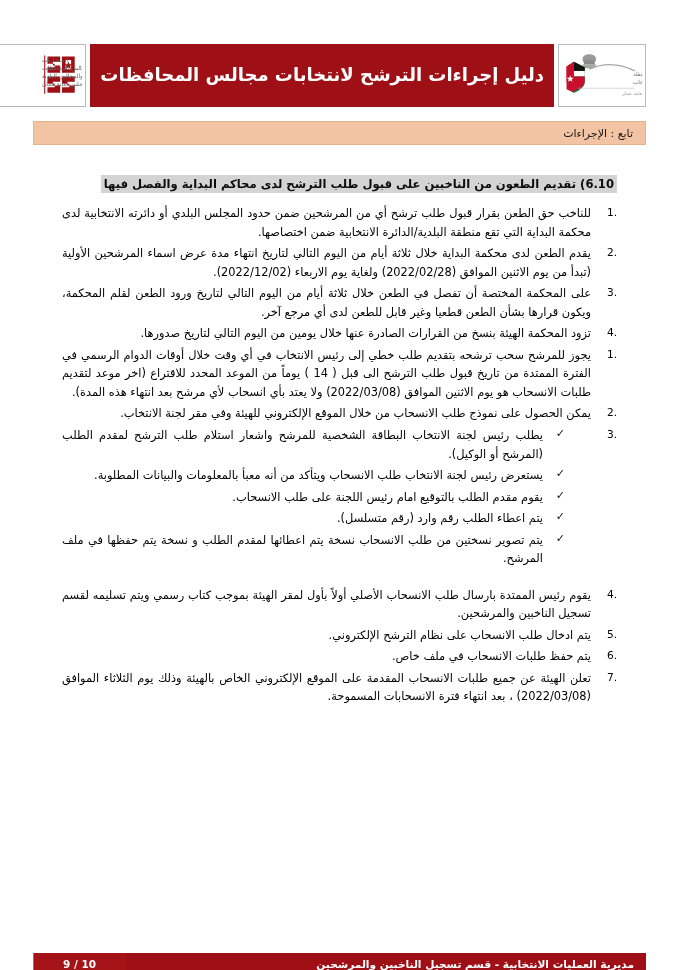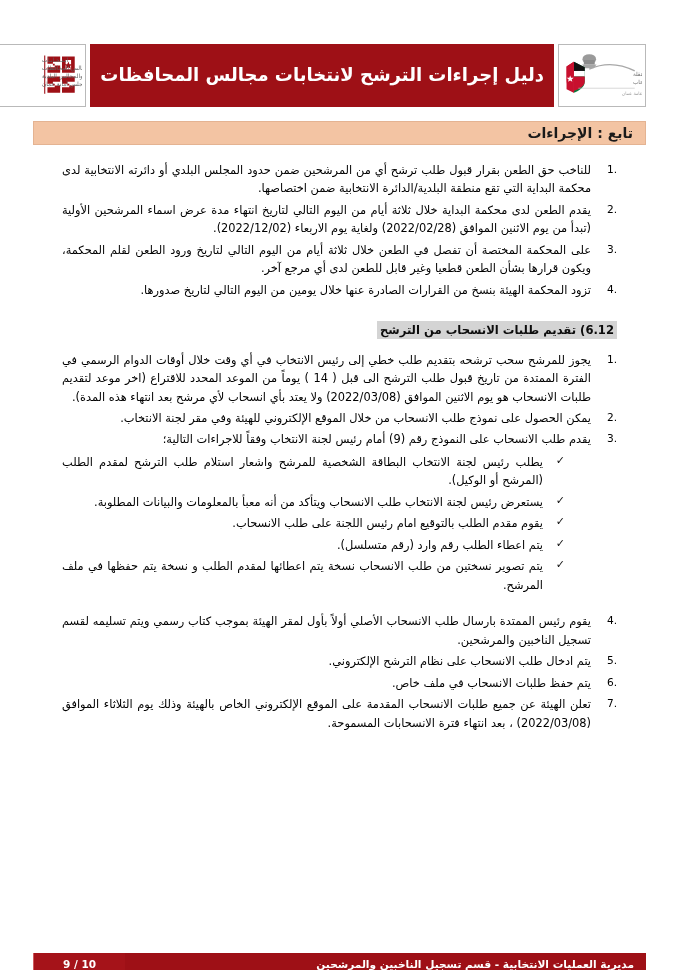--- a/index.html
+++ b/index.html
@@ -75,22 +75,22 @@
     margin: 14px 33px 0 33px;
     background: #f3c4a3;
     border: 1px solid #e4b392;
     height: 24px;
     display: flex;
     align-items: center;
     justify-content: flex-start;
     padding: 0 12px;
   }
   .cont-bar .cont-text {
-    font-size: 14px;
-    font-weight: bold;
+    font-size: 11px;
+    font-weight: normal;
     color: #1a1a1a;
   }
 
   
   .content {
     margin: 0 62px 0 62px;
     padding-top: 16px;
   }
 
   .sec-title-wrap { margin: 12px 0 10px 0; }
@@ -258,56 +258,55 @@
     </div>
 
   </div>
 
   <div class="cont-bar">
     <span class="cont-text">تابع : الإجراءات</span>
   </div>
 
   <div class="content">
 
+    <div class="sec-title-wrap">
+      <span class="sec-title">6.10) تقديم الطعون من الناخبين على قبول طلب الترشح لدى محاكم البداية والفصل فيها</span>
+    </div>
 
     <ol class="num-list">
       <li>
         <span class="li-num">1.</span>
         <span class="li-text">للناخب حق الطعن بقرار قبول طلب ترشح أي من المرشحين ضمن حدود المجلس البلدي أو دائرته الانتخابية لدى محكمة البداية التي تقع منطقة البلدية/الدائرة الانتخابية ضمن اختصاصها.</span>
       </li>
       <li>
         <span class="li-num">2.</span>
         <span class="li-text">يقدم الطعن لدى محكمة البداية خلال ثلاثة أيام من اليوم التالي لتاريخ انتهاء مدة عرض اسماء المرشحين الأولية (تبدأ من يوم الاثنين الموافق (2022/02/28) ولغاية يوم الاربعاء (2022/12/02).</span>
       </li>
       <li>
         <span class="li-num">3.</span>
         <span class="li-text">على المحكمة المختصة أن تفصل في الطعن خلال ثلاثة أيام من اليوم التالي لتاريخ ورود الطعن لقلم المحكمة، ويكون قرارها بشأن الطعن قطعيا وغير قابل للطعن لدى أي مرجع آخر.</span>
       </li>
       <li>
         <span class="li-num">4.</span>
         <span class="li-text">تزود المحكمة الهيئة بنسخ من القرارات الصادرة عنها خلال يومين من اليوم التالي لتاريخ صدورها.</span>
       </li>
     </ol>
 
-    <div class="sec-title-wrap" style="margin-top:20px;">
-      <span class="sec-title">6.12) تقديم طلبات الانسحاب من الترشح</span>
-    </div>
 
     <ol class="num-list">
       <li>
         <span class="li-num">1.</span>
         <span class="li-text">يجوز للمرشح سحب ترشحه بتقديم طلب خطي إلى رئيس الانتخاب في أي وقت خلال أوقات الدوام الرسمي في الفترة الممتدة من تاريخ قبول طلب الترشح الى قبل ( 14 ) يوماً من الموعد المحدد للاقتراع (اخر موعد لتقديم طلبات الانسحاب هو يوم الاثنين الموافق (2022/03/08) ولا يعتد بأي انسحاب لأي مرشح بعد انتهاء هذه المدة).</span>
       </li>
       <li>
         <span class="li-num">2.</span>
         <span class="li-text">يمكن الحصول على نموذج طلب الانسحاب من خلال الموقع الإلكتروني للهيئة وفي مقر لجنة الانتخاب.</span>
       </li>
       <li>
         <span class="li-num">3.</span>
-        <span class="li-text">يقدم طلب الانسحاب على النموذج رقم (9) أمام رئيس لجنة الانتخاب وفقاً للاجراءات التالية؛</span>
 
         <ul class="check-list">
           <li>
             <span class="li-check">✓</span>
             <span class="li-text">يطلب رئيس لجنة الانتخاب البطاقة الشخصية للمرشح واشعار استلام طلب الترشح لمقدم الطلب (المرشح أو الوكيل).</span>
           </li>
           <li>
             <span class="li-check">✓</span>
             <span class="li-text">يستعرض رئيس لجنة الانتخاب طلب الانسحاب ويتأكد من أنه معبأ بالمعلومات والبيانات المطلوبة.</span>
           </li>

